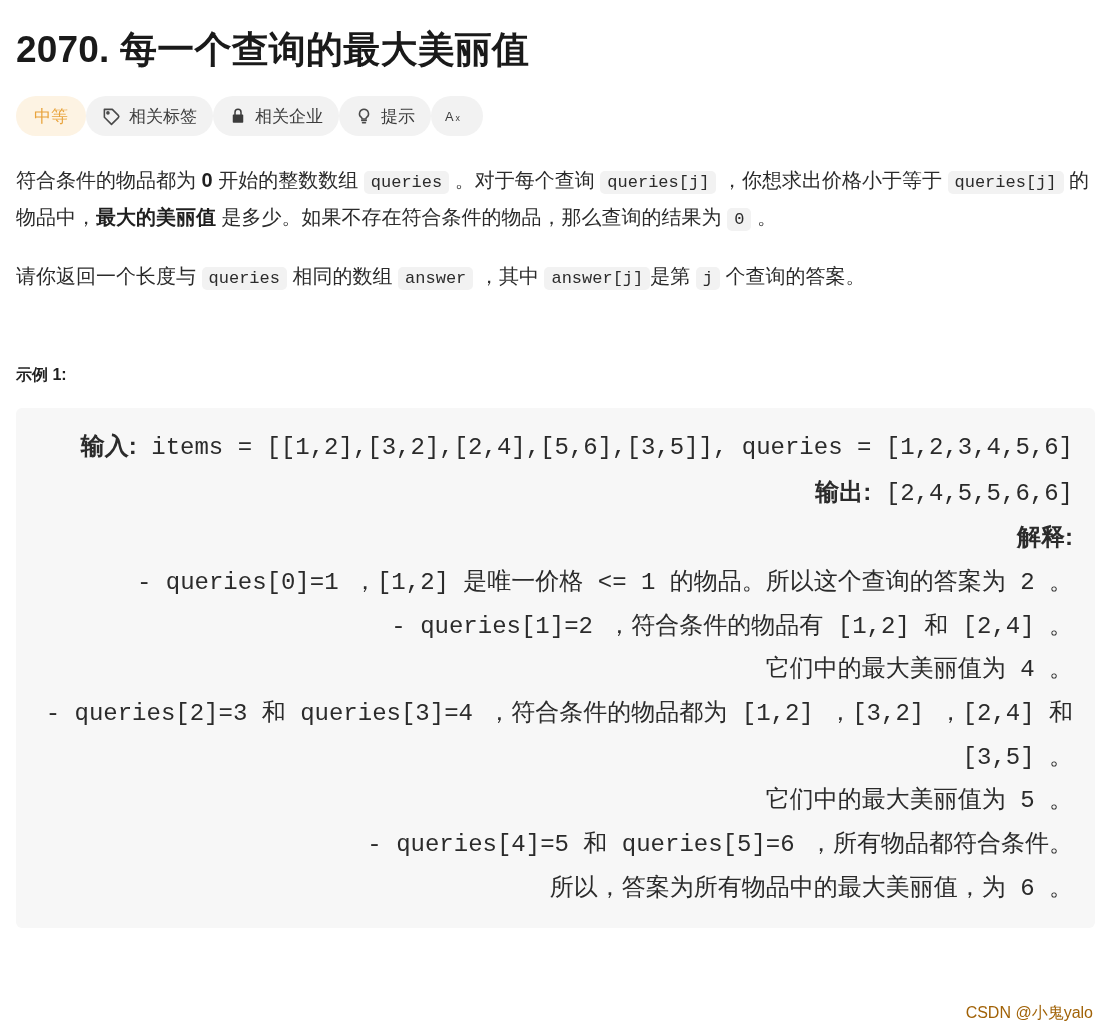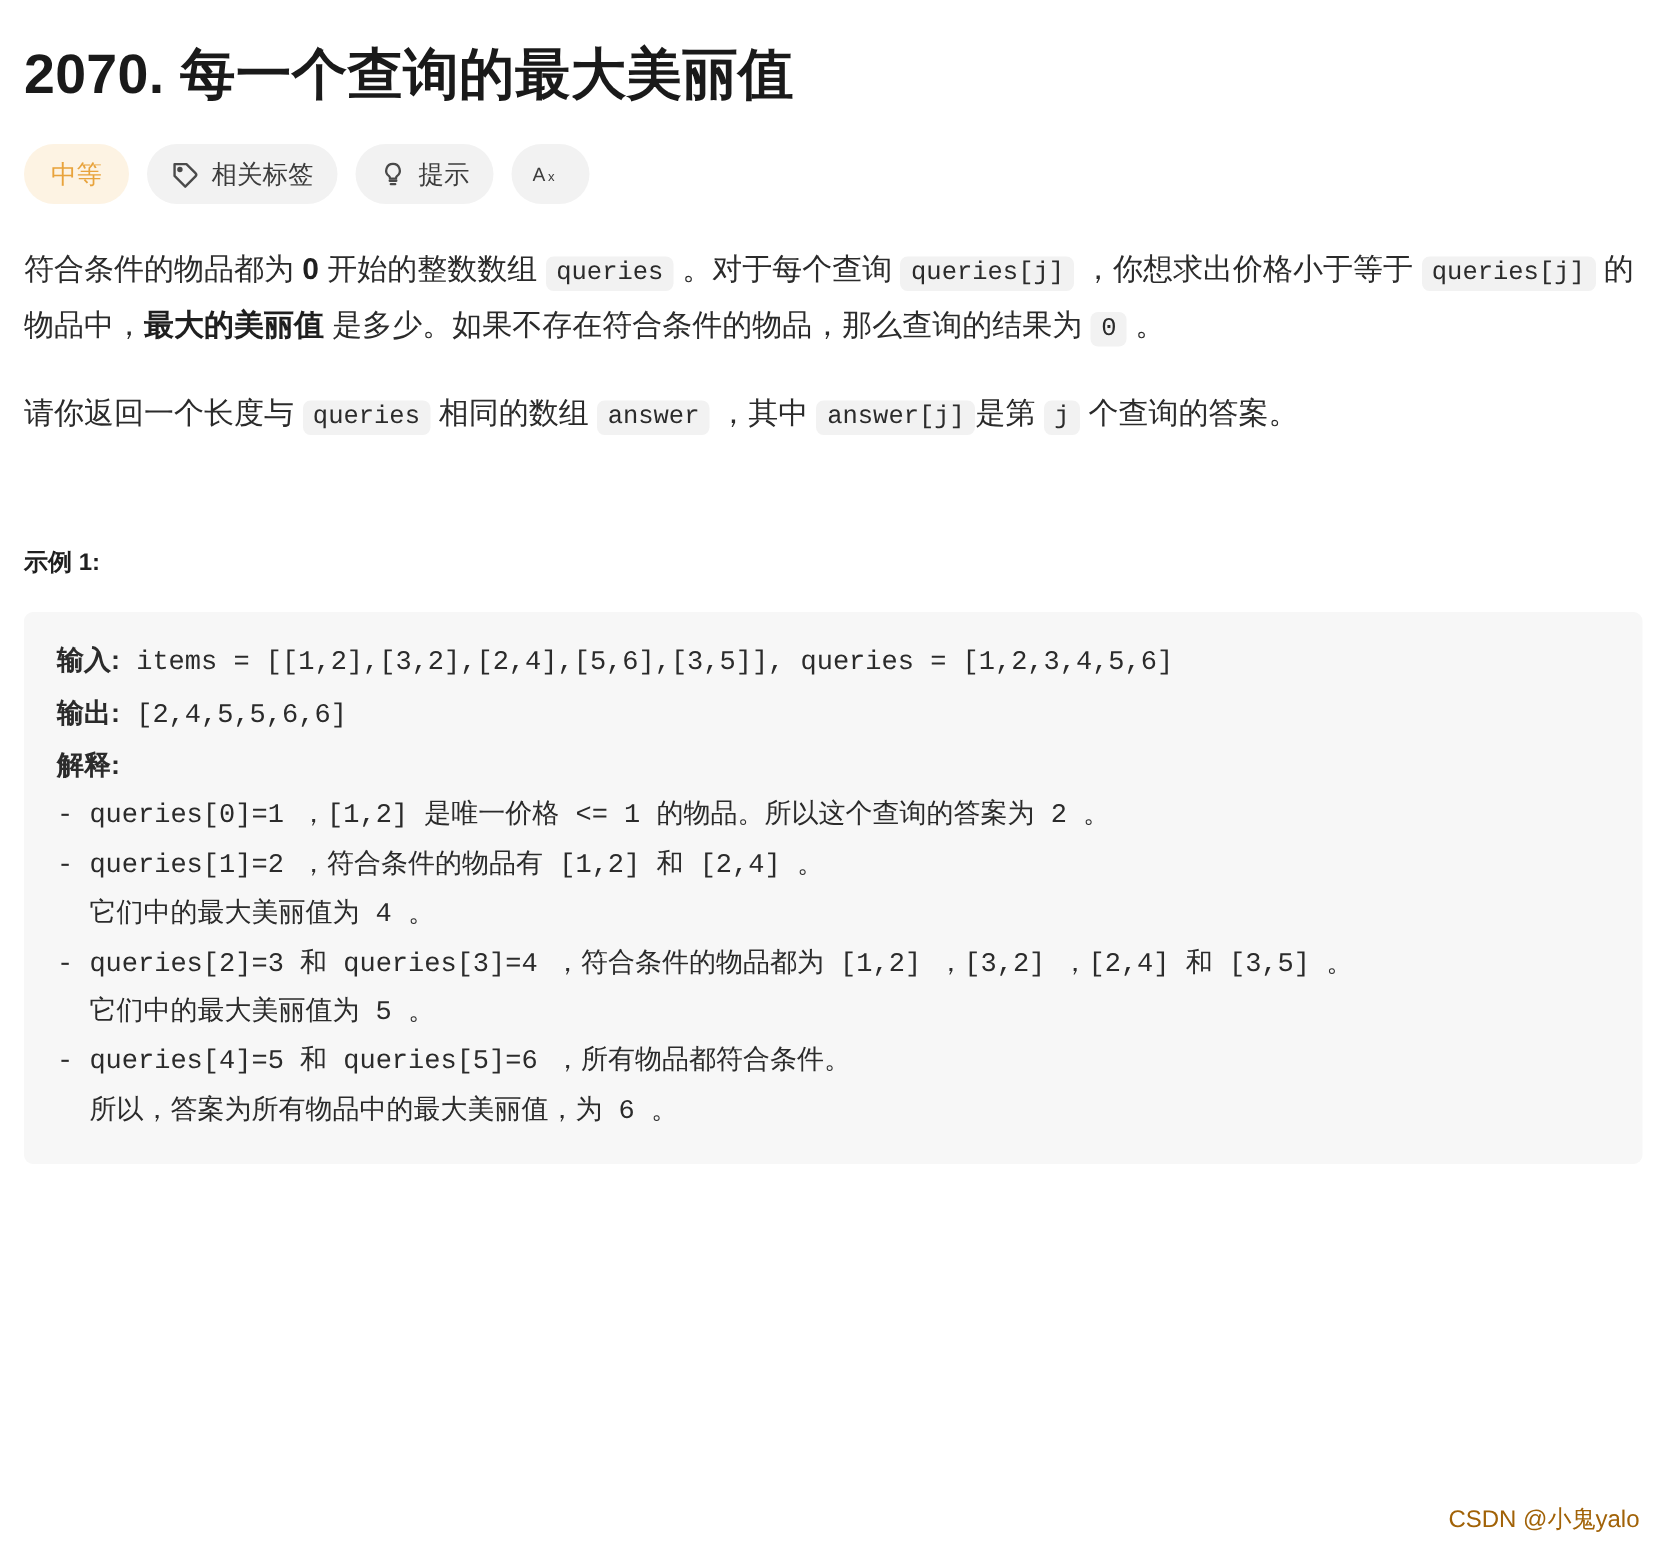--- a/index.html
+++ b/index.html
@@ -22,21 +22,20 @@
   .title {
     font-size: 37px;
     font-weight: 700;
     line-height: 1.3;
     color: #1a1a1a;
     margin: 8px 0 22px 0;
     letter-spacing: 0.2px;
   }
   .tagbar {
     display: flex;
-    gap: 12px;
     margin-bottom: 26px;
   }
   .chip {
     display: inline-flex;
     align-items: center;
     gap: 8px;
     height: 40px;
     padding: 0 16px;
     border-radius: 20px;
     background: #f2f2f2;
@@ -82,26 +81,27 @@
     font-size: 16px;
     font-weight: 700;
     color: #1f1f1f;
     margin: 0 0 22px 0;
   }
   .codeblock {
     background: #f7f7f7;
     border-radius: 6px;
     padding: 16px 22px 18px 22px;
     font-family: "Liberation Mono", "DejaVu Sans Mono", monospace;
-    font-size: 18px;
+    font-size: 24px;
     line-height: 1.82;
     color: #2b2b2b;
     white-space: pre-wrap;
     word-break: break-word;
     margin-bottom: 0;
+    text-align: right;
   }
   .codeblock .lbl {
     font-family: "Liberation Sans", "DejaVu Sans", sans-serif;
     font-weight: 700;
   }
   .watermark {
     position: absolute;
     right: 18px;
     bottom: 8px;
     font-size: 16px;
@@ -122,20 +122,28 @@
     <span class="chip">
       <span>
         <svg width="19" height="19" viewBox="0 0 24 24" fill="none" stroke="#4a4a4a" stroke-width="2" stroke-linecap="round" stroke-linejoin="round">
           <path d="M20.6 13.4 12 22l-9-9V3h10l7.6 7.6a2 2 0 0 1 0 2.8z"></path>
           <circle cx="7.5" cy="7.5" r="1.3" fill="#4a4a4a"></circle>
         </svg>
       </span>
       <span>相关标签</span>
     </span>
 
+    <span class="chip">
+      <span>
+        <svg width="18" height="18" viewBox="0 0 24 24" fill="#3c3c3c">
+          <path d="M12 2a5 5 0 0 0-5 5v3H6a1 1 0 0 0-1 1v9a1 1 0 0 0 1 1h12a1 1 0 0 0 1-1v-9a1 1 0 0 0-1-1h-1V7a5 5 0 0 0-5-5zm0 2a3 3 0 0 1 3 3v3H9V7a3 3 0 0 1 3-3z"></path>
+        </svg>
+      </span>
+      <span>相关企业</span>
+    </span>
 
     <span class="chip">
       <span>
         <svg width="18" height="18" viewBox="0 0 24 24" fill="none" stroke="#4a4a4a" stroke-width="2" stroke-linecap="round">
           <path d="M9 18h6M10 21h4"></path>
           <path d="M12 3a6 6 0 0 0-3.5 10.9c.5.4.8 1 .8 1.6v.5h5.4v-.5c0-.6.3-1.2.8-1.6A6 6 0 0 0 12 3z"></path>
         </svg>
       </span>
       <span>提示</span>
     </span>

